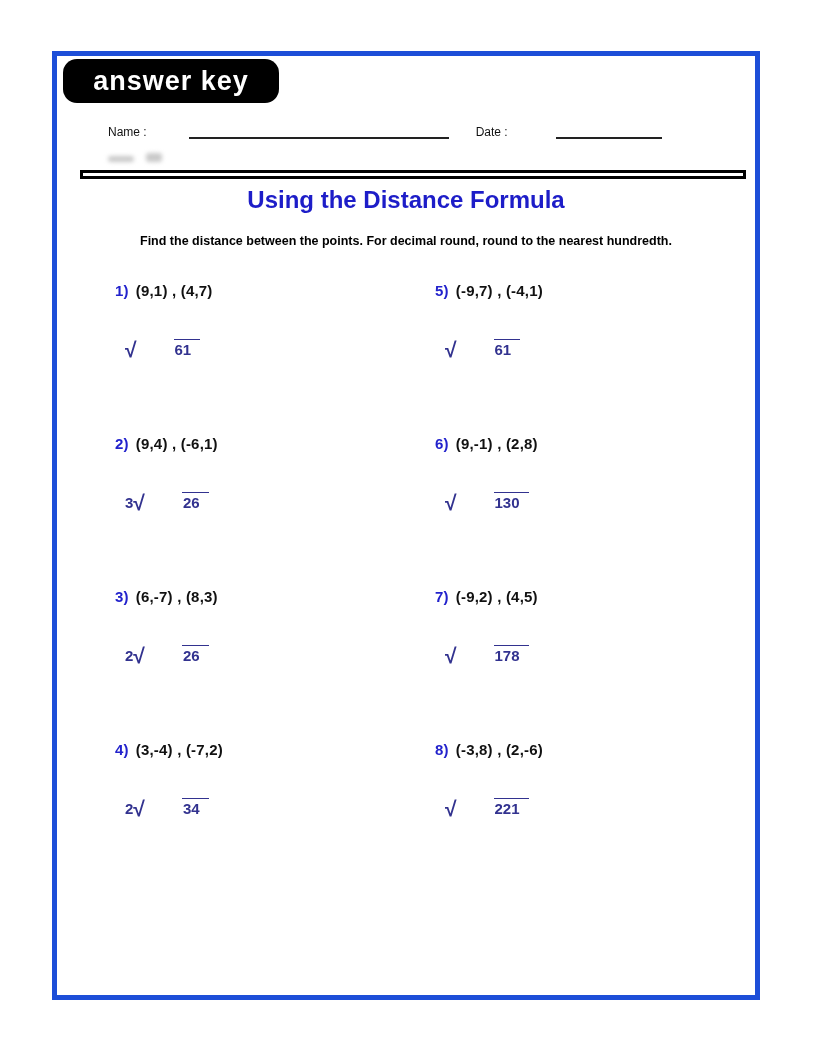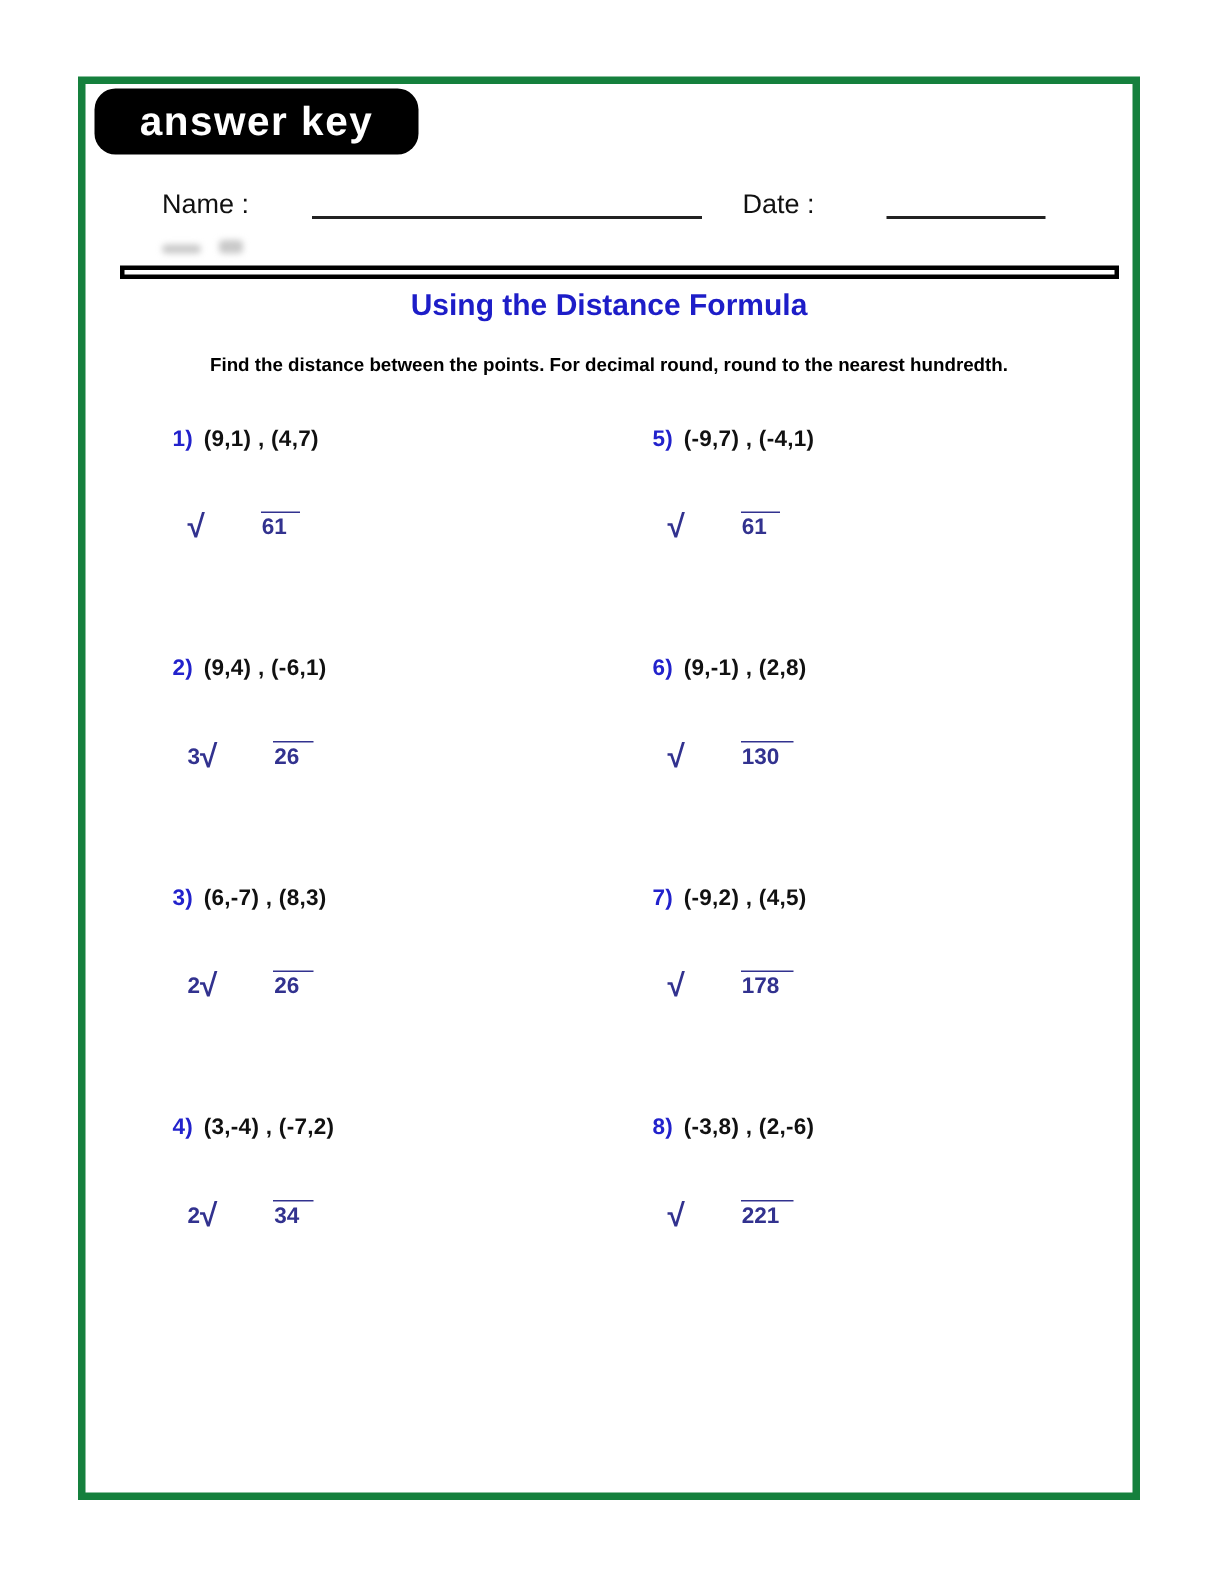--- a/index.html
+++ b/index.html
@@ -8,41 +8,41 @@
     width: 816px; height: 1056px;
     background: #fff;
     font-family: "Liberation Sans", sans-serif;
     color: #111;
     overflow: hidden;
   }
   .sheet {
     position: absolute;
     left: 52px; top: 51px;
     width: 708px; height: 949px;
-    border: 5px solid #15803d;
+    border: 5px solid #1d4ed8;
     box-sizing: border-box;
     background: #fff;
   }
   .badge {
     position: absolute;
     left: 6px; top: 3px;
     width: 216px; height: 44px;
     background: #000;
     border-radius: 14px;
     display: flex; align-items: center; justify-content: center;
     color: #fff;
     font-size: 27px;
     font-weight: bold;
     letter-spacing: 1px;
   }
   .header-row {
     display: flex;
     align-items: flex-end;
     margin: 70px 0 0 51px;
-    font-size: 18px;
+    font-size: 12px;
     line-height: 1.15;
   }
   .fill-line {
     height: 0;
     border-bottom: 2px solid #222;
     align-self: flex-end;
     margin-bottom: 1px;
   }
   .name-line { width: 260px; margin-left: 42px; }
   .date-label { margin-left: 27px; }
@@ -68,21 +68,21 @@
     height: 3px;
     background: #fff;
     border-top: 3px solid #000;
     border-bottom: 3px solid #000;
     border-left: 3px solid #000;
     border-right: 3px solid #000;
   }
   .title {
     margin-top: 7px;
     text-align: center;
-    font-size: 20px;
+    font-size: 24px;
     font-weight: bold;
     color: #1d1dc8;
   }
   .instruction {
     margin-top: 20px;
     text-align: center;
     font-size: 12.5px;
     font-weight: bold;
     color: #000;
   }

